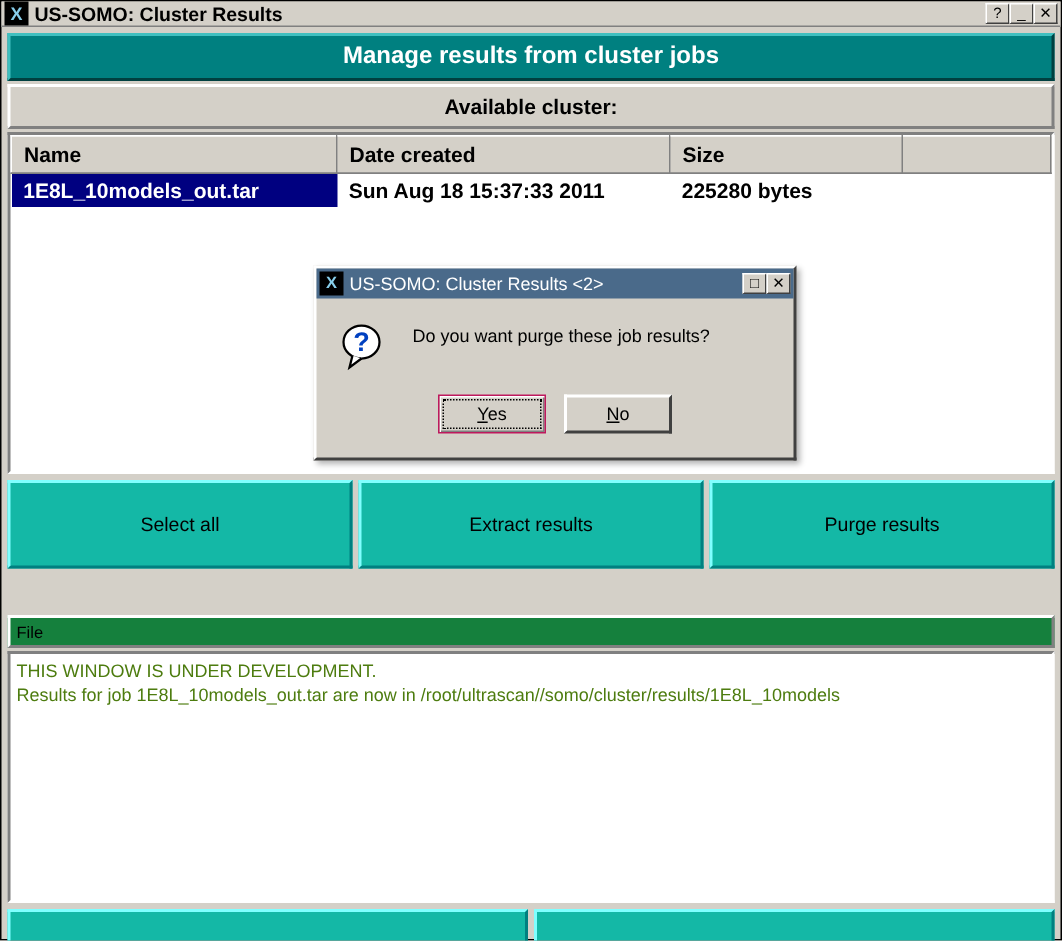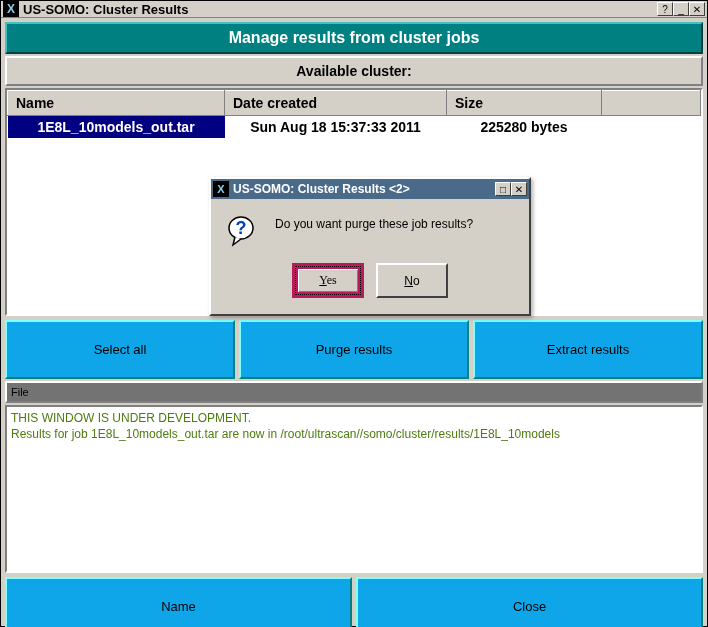--- a/index.html
+++ b/index.html
@@ -13,42 +13,42 @@
 .titlebar-btn { width: 16px; height: 14px; background: #d4d0c8; border: 1px solid; border-color: #fff #404040 #404040 #fff; font-size: 10px; display: flex; align-items: center; justify-content: center; cursor: pointer; font-family: Arial; }
 
 .content { flex: 1; padding: 4px; display: flex; flex-direction: column; gap: 2px; }
 
 .header-cyan { background: #008080; color: #fff; font-weight: bold; text-align: center; padding: 5px; border: 2px solid; border-color: #40c0c0 #004040 #004040 #40c0c0; font-size: 16px; }
 .header-gray { background: #d4d0c8; font-weight: bold; text-align: center; padding: 5px; border: 2px solid; border-color: #fff #808080 #808080 #fff; font-size: 14px; }
 
 .table-container { background: #fff; border: 2px solid; border-color: #808080 #fff #fff #808080; height: 228px; }
 .table { width: 100%; border-collapse: collapse; }
 .table th { background: #d4d0c8; border: 1px solid; border-color: #fff #808080 #808080 #fff; text-align: left; padding: 4px 8px; font-weight: bold; font-size: 14px; }
-.table td { padding: 3px 8px; font-weight: bold; font-size: 14px; text-align: center; }
+.table td { padding: 3px 8px; font-weight: bold; font-size: 14px; }
 .selected { background: #000080; color: #fff; }
 
 .btn-row { display: flex; gap: 4px; margin-top: 2px; }
-.btn-cyan { flex: 1; background: #0ea5e9; border: 2px solid; border-color: #80ffff #008080 #008080 #80ffff; padding: 20px; text-align: center; font-size: 13px; cursor: pointer; }
+.btn-cyan { flex: 1; background: #14b8a6; border: 2px solid; border-color: #80ffff #008080 #008080 #80ffff; padding: 20px; text-align: center; font-size: 13px; cursor: pointer; }
 
-.menubar { background: #737373; border: 2px solid; border-color: #fff #808080 #808080 #fff; padding: 2px 4px; }
+.menubar { background: #15803d; border: 2px solid; border-color: #fff #808080 #808080 #fff; padding: 2px 4px; margin-top: 29px; }
 .menubar-item { font-size: 11px; cursor: pointer; text-decoration: underline; text-decoration-color: transparent; }
 .menubar-item::first-letter { text-decoration: underline; }
 
 .log { background: #fff; border: 2px solid; border-color: #808080 #fff #fff #808080; height: 168px; padding: 4px; color: #4d7c0f; font-size: 12px; line-height: 1.3; }
 
 .dialog { position: absolute; left: 209px; top: 177px; width: 322px; background: #d4d0c8; border: 2px solid; border-color: #fff #404040 #404040 #fff; box-shadow: 2px 2px 4px rgba(0,0,0,0.3); }
 .dialog-titlebar { background: #4a6a8a; color: #fff; height: 20px; display: flex; align-items: center; padding: 0 2px; }
 .dialog-titlebar-icon { width: 16px; height: 16px; background: #000; margin-right: 4px; display: flex; align-items: center; justify-content: center; color: #87ceeb; font-size: 11px; font-weight: bold; }
-.dialog-titlebar-text { flex: 1; font-weight: bold; font-size: 12px; }
+.dialog-titlebar-text { flex: 1; font-weight: normal; font-size: 12px; }
 .dialog-body { padding: 16px; display: flex; align-items: flex-start; gap: 16px; }
 .question-icon { width: 32px; height: 32px; }
 .dialog-text { font-size: 12px; padding-top: 2px; }
 .dialog-buttons { display: flex; justify-content: center; gap: 12px; padding: 0 16px 16px; }
 .dialog-btn { width: 72px; padding: 4px; background: #d4d0c8; border: 2px solid; border-color: #fff #404040 #404040 #fff; cursor: pointer; font-size: 12px; }
-.dialog-btn.default { border: 6px solid #be185d; box-shadow: inset 1px 1px 0 #fff, inset -1px -1px 0 #808080; outline: 1px dotted #000; outline-offset: -4px; font-family: Liberation Serif, serif; }
+.dialog-btn.default { border: 1px solid #be185d; box-shadow: inset 1px 1px 0 #fff, inset -1px -1px 0 #808080; outline: 1px dotted #000; outline-offset: -4px; }
 .underline-first::first-letter { text-decoration: underline; }
 </style>
 </head>
 <body>
 
 <div class="window">
   <div class="titlebar">
     <div class="titlebar-icon">X</div>
     <div class="titlebar-text">US-SOMO: Cluster Results</div>
     <div class="titlebar-btns">
@@ -78,22 +78,22 @@
             <td>Sun Aug 18 15:37:33 2011</td>
             <td>225280 bytes</td>
             <td></td>
           </tr>
         </tbody>
       </table>
     </div>
 
     <div class="btn-row">
       <div class="btn-cyan">Select all</div>
+      <div class="btn-cyan">Extract results</div>
       <div class="btn-cyan">Purge results</div>
-      <div class="btn-cyan">Extract results</div>
     </div>
 
     <div class="menubar">
       <span class="menubar-item">File</span>
     </div>
 
     <div class="log">
       <div>THIS WINDOW IS UNDER DEVELOPMENT.</div>
       <div>Results for job 1E8L_10models_out.tar are now in /root/ultrascan//somo/cluster/results/1E8L_10models</div>
     </div>

